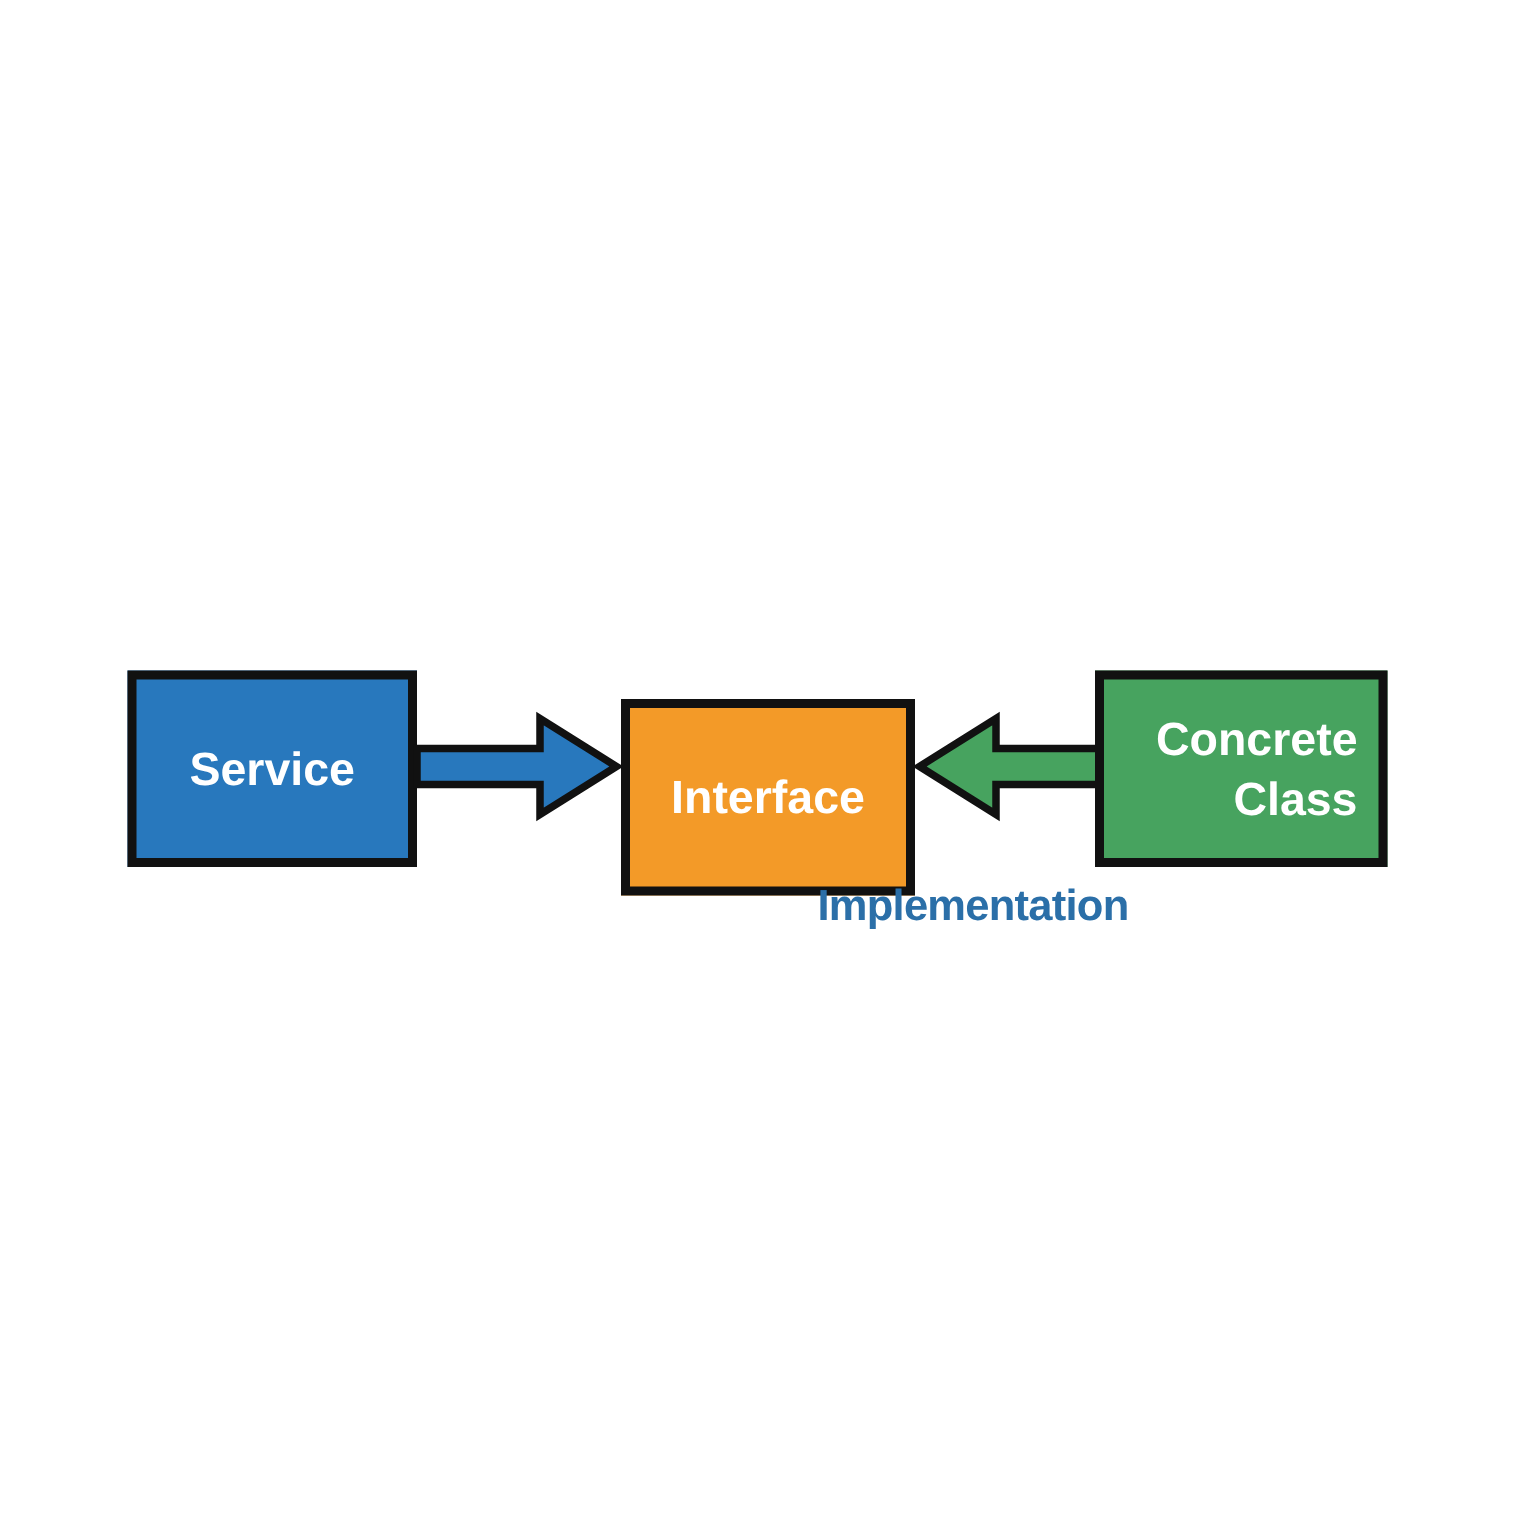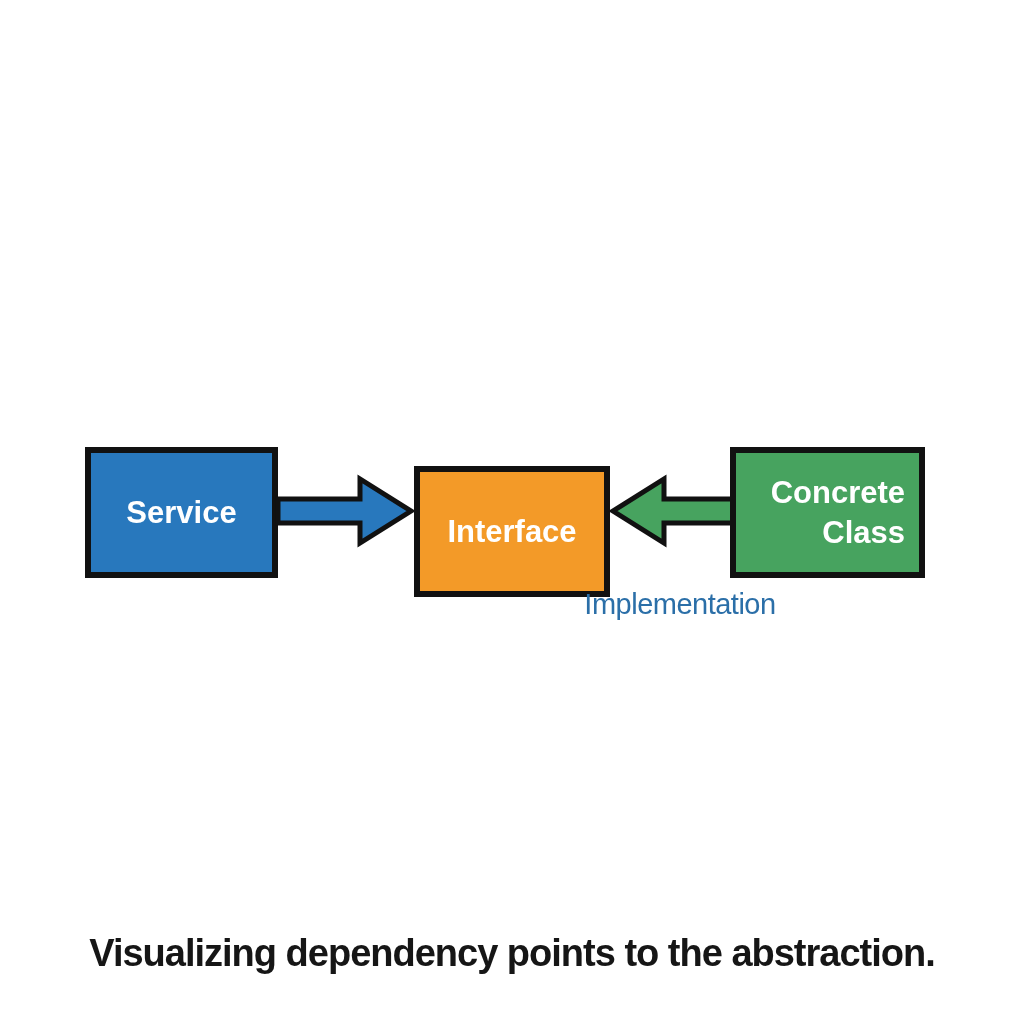--- a/index.html
+++ b/index.html
@@ -32,23 +32,23 @@
   .arrow { position: absolute; top: 473px; width: 141px; height: 76px; }
   .arrow-blue  { left: 275px; }
   .arrow-green { left: 608px; }
   .arrow polygon { stroke: var(--outline, #111); stroke-width: 5px; stroke-linejoin: miter; }
   .arrow-blue  polygon { fill: var(--arrow-blue); }
   .arrow-green polygon { fill: var(--arrow-green); }
 
   .impl-label {
     position: absolute;
     left: 545px; top: 588px; width: 270px;
-    text-align: center;
+    text-align: left;
     color: var(--label-blue, #2b6fa8);
-    font-weight: normal;
+    font-weight: bold;
     font-size: 29px;
     letter-spacing: -0.5px;
   }
 
   .caption {
     position: absolute;
     left: 0; top: 932px; width: 1024px;
     text-align: center;
     color: #161616;
     font-weight: bold;
@@ -76,15 +76,14 @@
   <svg class="arrow arrow-green" viewBox="0 0 141 76" aria-hidden="true">
     <polygon points="138,26 56,26 56,6 5,38 56,70 56,50 138,50"></polygon>
   </svg>
 
   <div class="node node-concrete">
     <span>Concrete Class</span>
   </div>
 
   <div class="impl-label">Implementation</div>
 
-  <div class="caption">Visualizing dependency points to the abstraction.</div>
 
 </div>
 
 </body></html>

